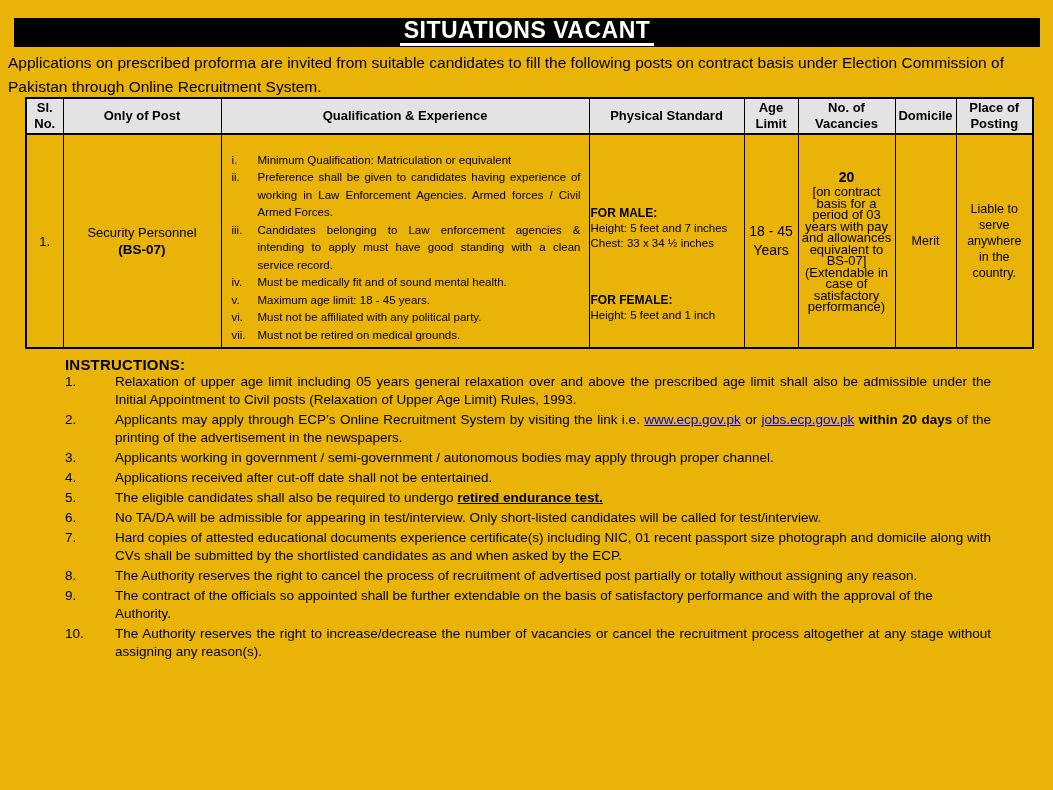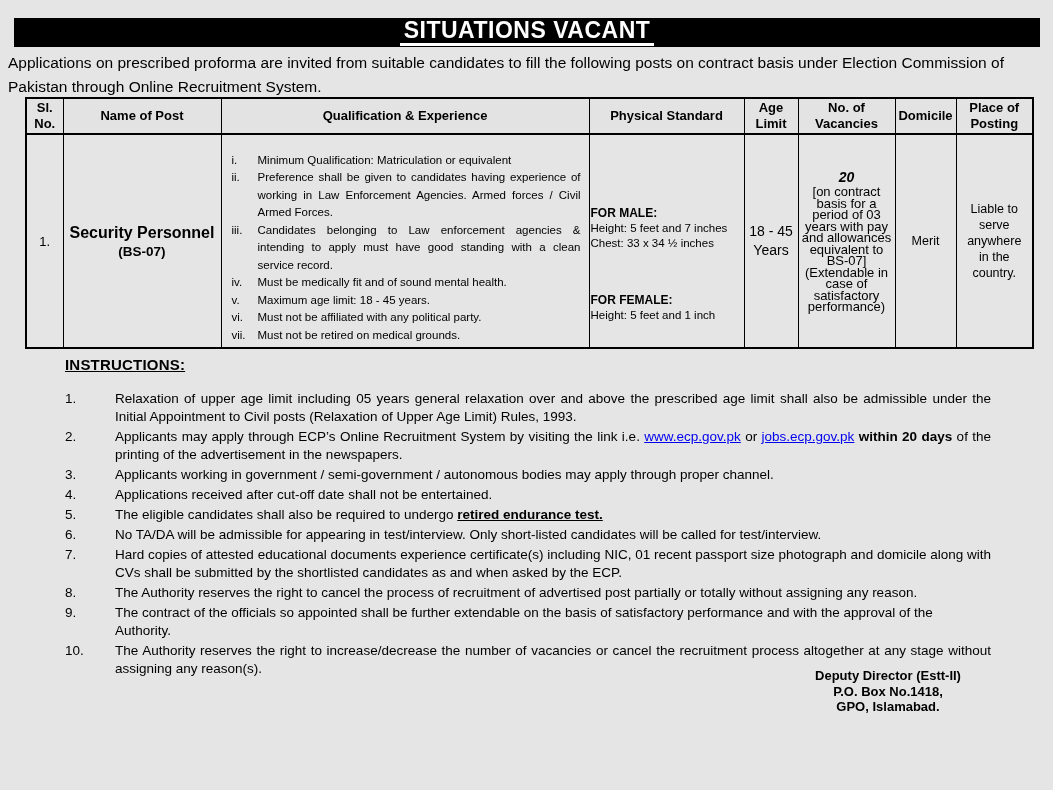--- a/index.html
+++ b/index.html
@@ -1,17 +1,17 @@
 <!DOCTYPE html>
 <html><head>
 <meta charset="utf-8">
 <style>
   html,body{margin:0;padding:0;background:#ffffff;}
   .page{
-    position:relative;width:1053px;height:790px;background:#e5e5e5;
+    position:relative;width:1053px;height:790px;background:#eab308;
     font-family:"Liberation Sans","DejaVu Sans",sans-serif;color:#000;
     overflow:hidden;
   }
   
   .title-bar{
     position:absolute;top:18px;left:14px;width:1026px;height:29px;
     background:#000;display:flex;align-items:center;justify-content:center;
   }
   .title-bar .title{
     color:#fff;font-weight:bold;font-size:23px;letter-spacing:.5px;
@@ -31,40 +31,40 @@
   table.main-table{border:2px solid #000;}
   table.main-table th{
     background:#e3e3e3;font-size:13px;font-weight:bold;height:34px;
     text-align:center;vertical-align:middle;line-height:1.2;
     border-bottom:2px solid #000;padding:0 2px;
   }
   table.main-table td{vertical-align:middle;}
   tr.data-row{height:214px;}
   td.c-sl{text-align:center;font-size:13px;}
   td.c-post{text-align:center;}
-  .post-name{font-weight:bold;font-size:16px;}
+  .post-name{font-weight:normal;font-size:13px;}
   .post-grade{font-weight:bold;font-size:13.5px;margin-top:2px;}
   td.c-qual{vertical-align:top;padding:14px 6px 0 10px;font-size:11.5px;line-height:17.5px;}
   .qual-item{display:flex;}
   .qual-num{width:26px;flex:none;}
   .qual-text{flex:1;text-align:justify;padding-right:2px;}
   td.c-phys{vertical-align:top;font-size:11.5px;line-height:15px;padding-top:48px;}
   .phys-label{font-weight:bold;font-size:12px;}
   .phys-gap{height:42px;}
   td.c-age{text-align:center;font-size:14px;line-height:19px;white-space:pre-line;}
   td.c-vac{text-align:center;padding:0 3px;}
-  .vac-count{font-weight:bold;font-size:14px;margin-bottom:1px;font-style:italic;}
+  .vac-count{font-weight:bold;font-size:14px;margin-bottom:1px;}
   .vac-note{font-size:13px;line-height:11.5px;}
   td.c-dom{text-align:center;font-size:12.5px;}
   td.c-place{text-align:center;font-size:12.5px;line-height:16px;padding:0 6px;}
   
   .instructions{position:absolute;top:356px;left:65px;width:926px;}
   .instr-heading{
-    font-weight:bold;font-size:15px;text-decoration:underline;
-    margin-bottom:17px;letter-spacing:.2px;
+    font-weight:bold;font-size:15px;
+    margin-bottom:0;letter-spacing:.2px;
   }
   .instr-item{display:flex;margin-bottom:2px;font-size:13.5px;line-height:18px;}
   .instr-num{width:50px;flex:none;}
   .instr-text{flex:1;}
   .instr-text.justify{text-align:justify;}
   .link{color:#0000ee;text-decoration:underline;cursor:pointer;}
   .bold{font-weight:bold;}
   .underline{text-decoration:underline;}
   
   .footer{
@@ -90,21 +90,21 @@
         <col style="width:368px">
       <col style="width:155px">
         <col style="width:54px">
         <col style="width:97px">
       <col style="width:61px">
         <col style="width:77px">
     </colgroup>
     <thead>
       <tr id="header-row">
           <th>Sl. No.</th>
-          <th>Name of Post</th>
+          <th>Only of Post</th>
           <th>Qualification &amp; Experience</th>
           <th>Physical Standard</th>
           <th>Age Limit</th>
           <th>No. of Vacancies</th>
           <th>Domicile</th>
           <th>Place of Posting</th>
         </tr>
     </thead>
     <tbody>
       <tr class="data-row">
@@ -205,19 +205,14 @@
           <span class="instr-num">9.</span>
           <div class="instr-text"><span>The contract of the officials so appointed shall be further extendable on the basis of satisfactory performance and with the approval of the Authority.</span></div>
         </div>
         <div class="instr-item">
           <span class="instr-num">10.</span>
           <div class="instr-text justify"><span>The Authority reserves the right to increase/decrease the number of vacancies or cancel the recruitment process altogether at any stage without assigning any reason(s).</span></div>
         </div>
       </div>
   </div>
 
-  <div class="footer">
-    <div>Deputy Director (Estt-II)</div>
-    <div>P.O. Box No.1418,</div>
-    <div>GPO, Islamabad.</div>
-  </div>
 
 </div>
 
 </body></html>

